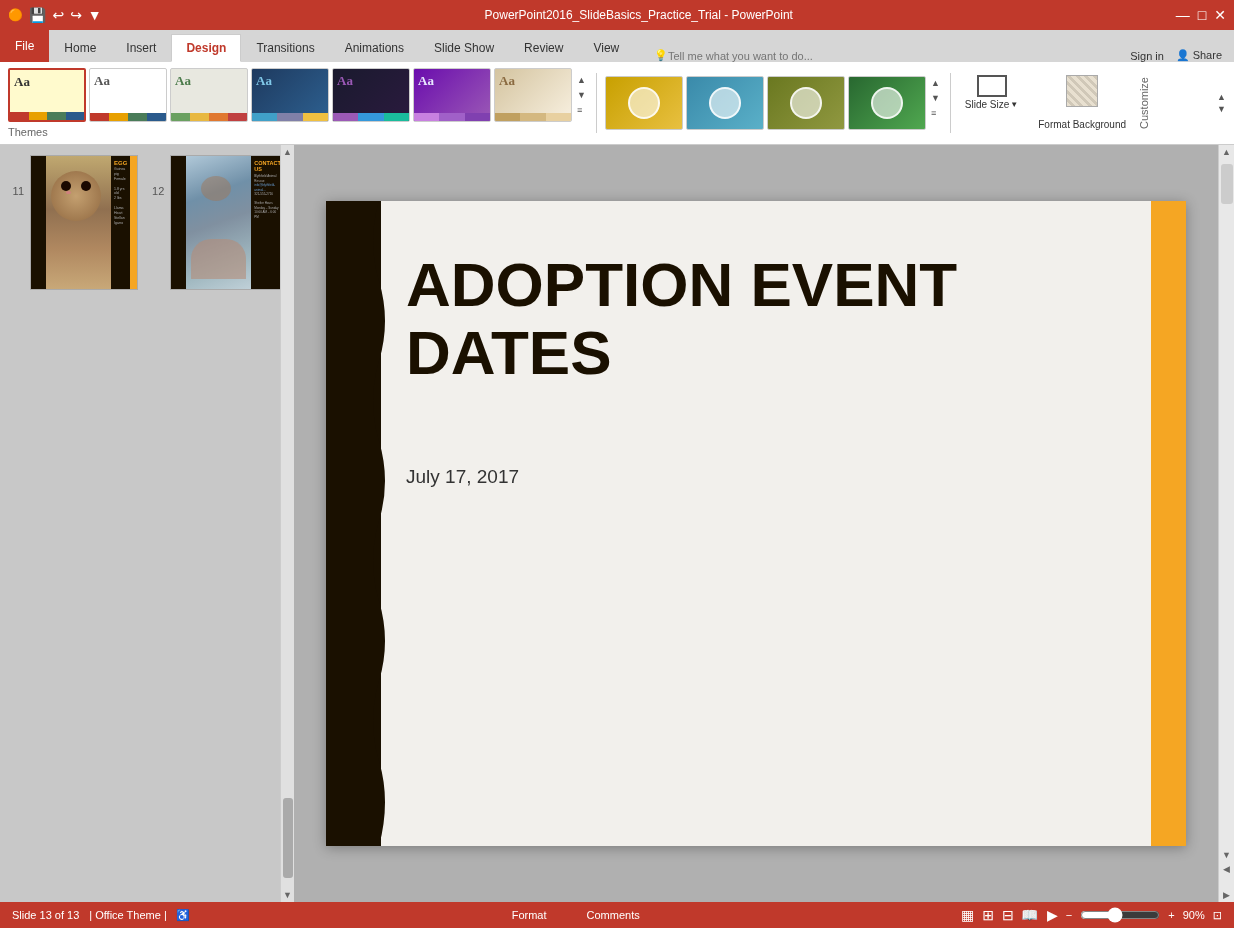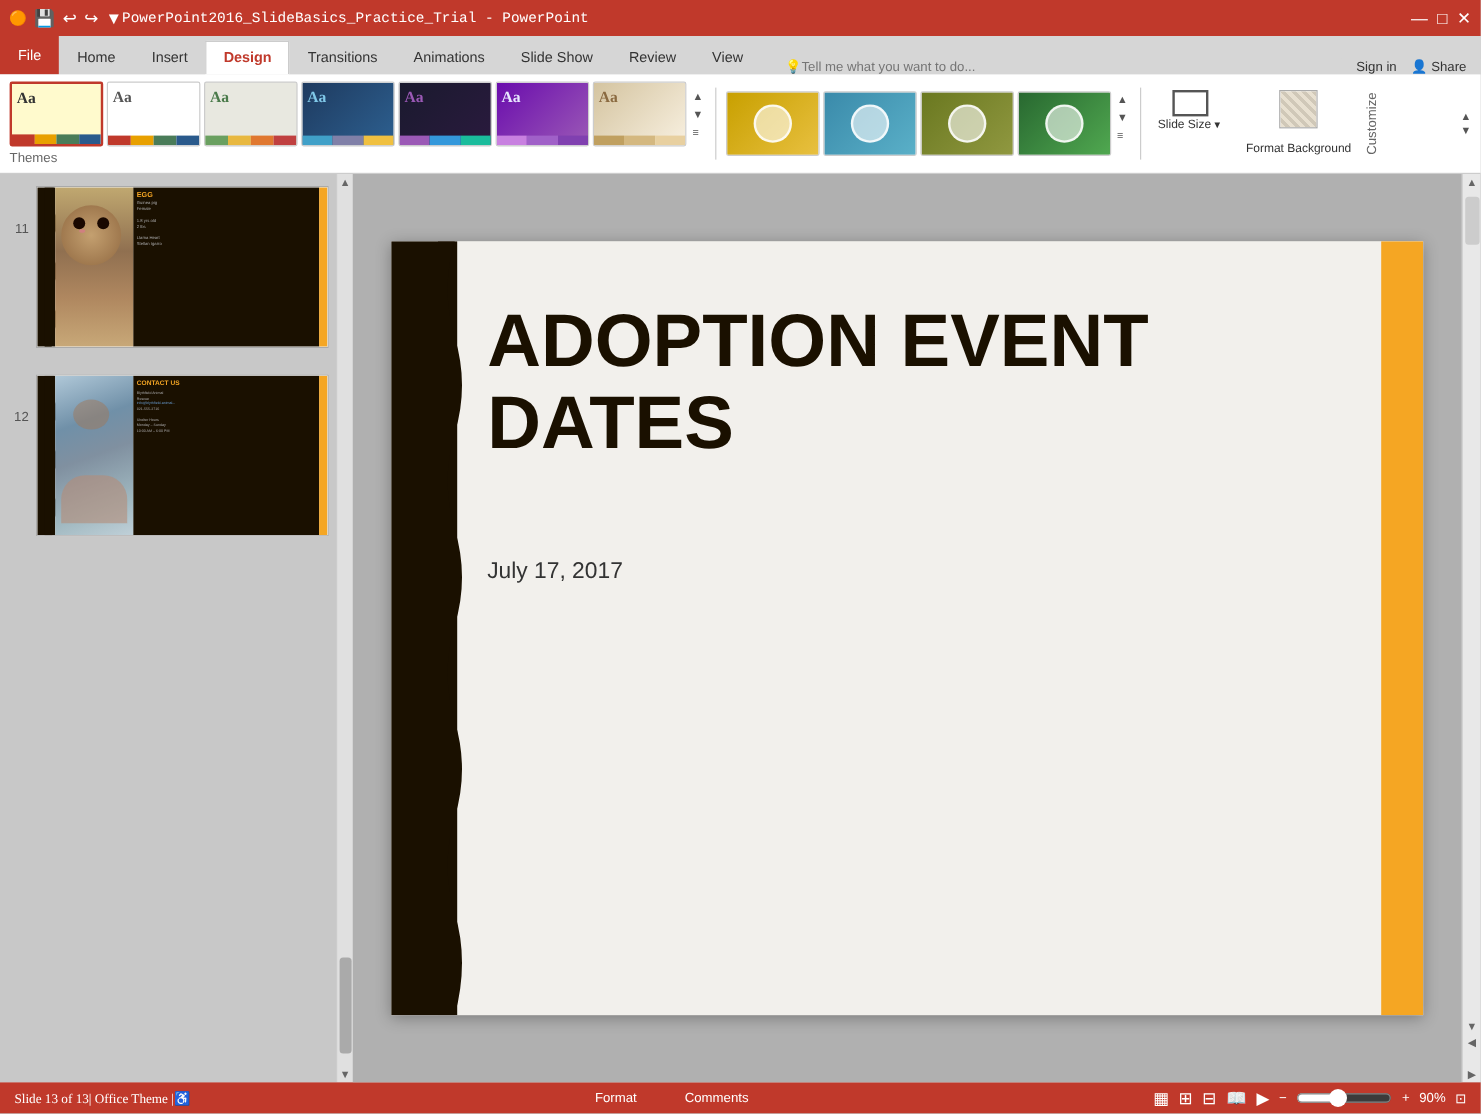--- a/index.html
+++ b/index.html
@@ -10,21 +10,21 @@
       height: 30px;
       background: #c0392b;
       display: flex;
       align-items: center;
       justify-content: space-between;
       padding: 0 8px;
       color: white;
       font-size: 12px;
     }
     .title-bar-left { display: flex; align-items: center; gap: 6px; }
-    .title-bar-center { flex: 1; text-align: left; font-size: 12px; font-family: Liberation Mono, monospace; }
+    .title-bar-center { flex: 1; text-align: center; font-size: 12px; }
     .title-bar-right { display: flex; align-items: center; gap: 8px; }
     .tb-icon { font-size: 14px; cursor: pointer; }
     .ribbon-tabs {
       display: flex;
       background: #d6d6d6;
       height: 32px;
       align-items: flex-end;
     }
     .ribbon-tab {
       padding: 5px 14px;
@@ -93,22 +93,22 @@
     }
 
     
     .slide-panel {
       width: 280px;
       background: #c8c8c8;
       overflow-y: auto;
       overflow-x: hidden;
       padding: 8px 4px;
       display: flex;
-      flex-direction: column;
-      gap: 18px;
+      flex-direction: row;
+      gap: 4px;
     }
     .slide-thumb {
       display: flex;
       gap: 6px;
       align-items: flex-start;
       cursor: pointer;
       padding: 2px;
     }
     .slide-number {
       font-size: 11px;
@@ -454,21 +454,21 @@
     </div>
     <div style="font-size:9px; color:#666; cursor:pointer; padding:2px;">▼</div>
     <div style="font-size:9px; color:#666; cursor:pointer; padding:2px;">◀</div>
     <div style="width:12px; height:12px;"></div>
     <div style="font-size:9px; color:#666; cursor:pointer; padding:2px;">▶</div>
   </div>
 
 </div>
 
 <div class="status-bar" style="background:#c0392b; color:white; height:26px; display:flex; align-items:center; justify-content:space-between; padding:0 12px; font-size:11px;">
-  <div style="display:flex; align-items:flex-end; gap:0;font-family:Liberation Serif, serif;">
+  <div style="display:flex; align-items:flex-start; gap:10px;">
     <span>Slide 13 of 13</span>
     <span>| Office Theme |</span>
     <span style="cursor:pointer;">♿</span>
   </div>
   <div style="display:flex; align-items:center; gap:12px;">
     <span style="cursor:pointer; display:flex; align-items:center; gap:2px;">Format</span>
     <span style="cursor:pointer; display:flex; align-items:center; gap:2px;margin-left:28px;">Comments</span>
   </div>
   <div style="display:flex; align-items:center; gap:8px;">
 

